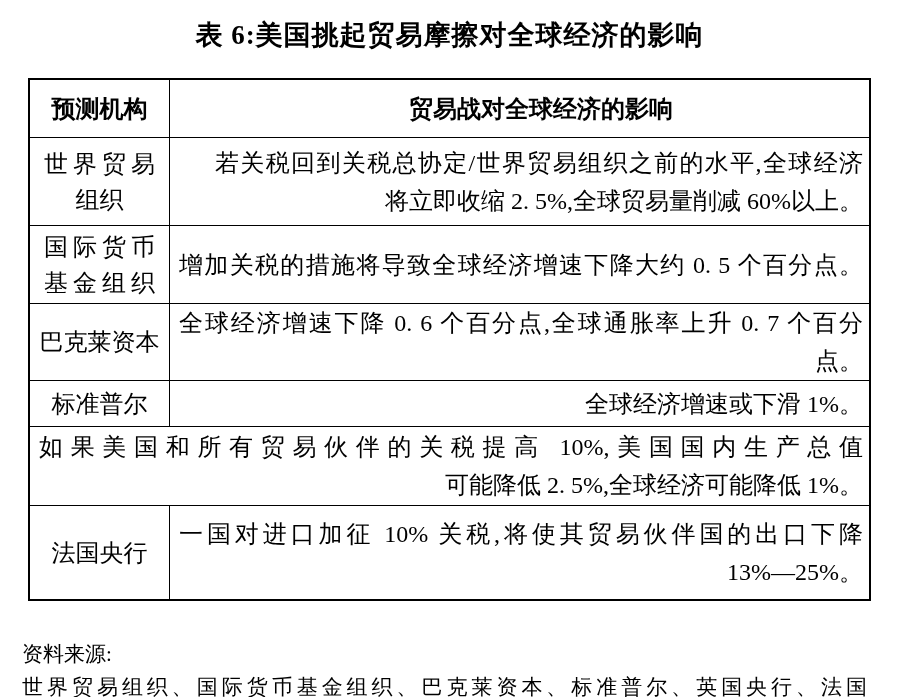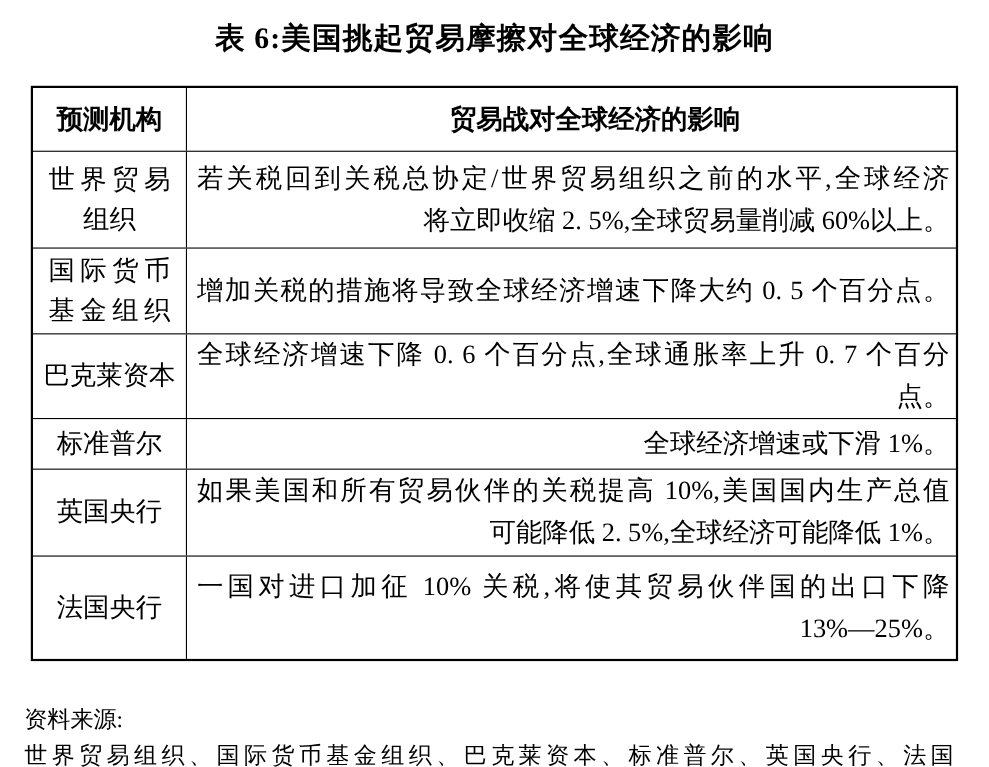--- a/index.html
+++ b/index.html
@@ -27,21 +27,21 @@
     border: 2px solid #000;
   }
   .trow {
     display: flex;
     width: 100%;
   }
   .trow + .trow { border-top: 1px solid #000; }
 
   
   .trow:nth-child(1) { height: 57px; gap: 40px; }
-  .trow:nth-child(2) { height: 88px; }
+  .trow:nth-child(2) { height: 88px; gap: 36px; }
   .trow:nth-child(3) { height: 78px; }
   .trow:nth-child(4) { height: 77px; }
   .trow:nth-child(5) { height: 46px; }
   .trow:nth-child(6) { height: 79px; }
   .trow:nth-child(7) { height: 94px; }
 
   .cell {
     display: flex;
     flex-direction: column;
     justify-content: center;
@@ -142,23 +142,20 @@
     <div class="trow">
       <div class="cell org-cell">
         <div class="org-line">标准普尔</div>
       </div>
       <div class="cell impact-cell">
         <div class="impact-line">全球经济增速或下滑 1%。</div>
       </div>
     </div>
 
     <div class="trow">
-      <div class="cell org-cell">
-        <div class="org-line">英国央行</div>
-      </div>
       <div class="cell impact-cell">
         <div class="impact-line jfull">如果美国和所有贸易伙伴的关税提高 10%,美国国内生产总值</div>
         <div class="impact-line">可能降低 2. 5%,全球经济可能降低 1%。</div>
       </div>
     </div>
 
     <div class="trow">
       <div class="cell org-cell">
         <div class="org-line">法国央行</div>
       </div>

